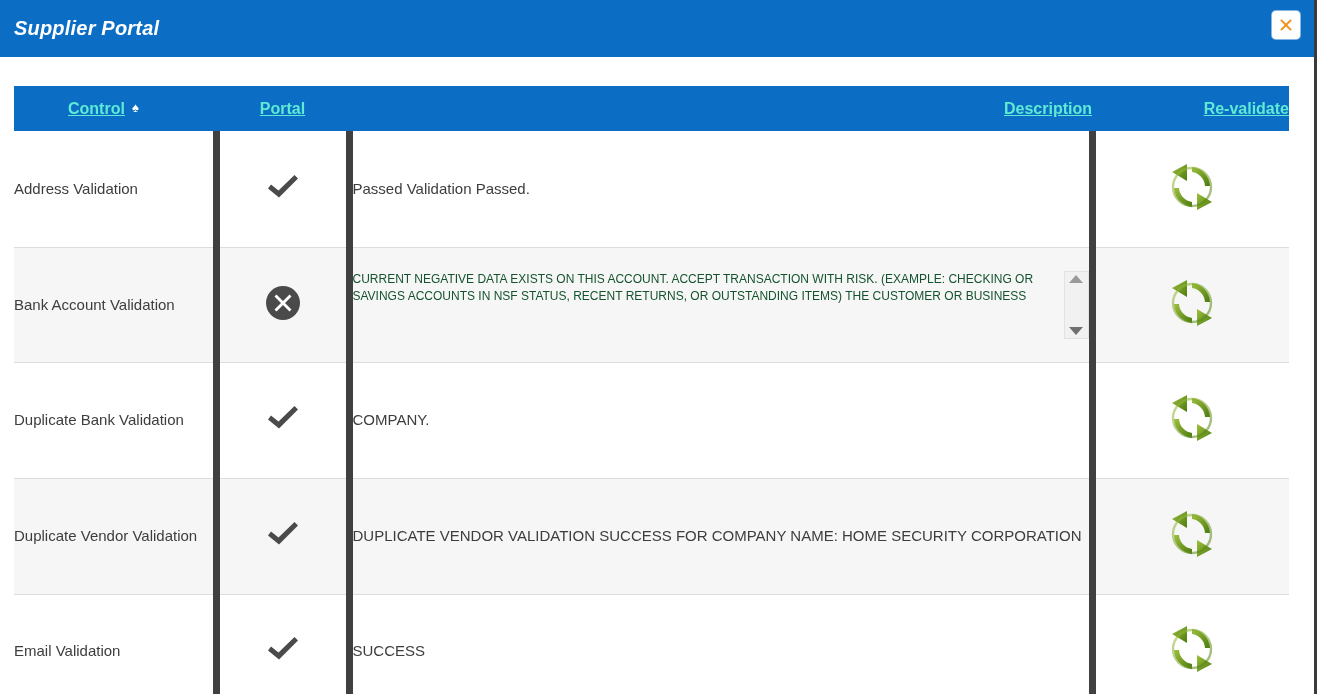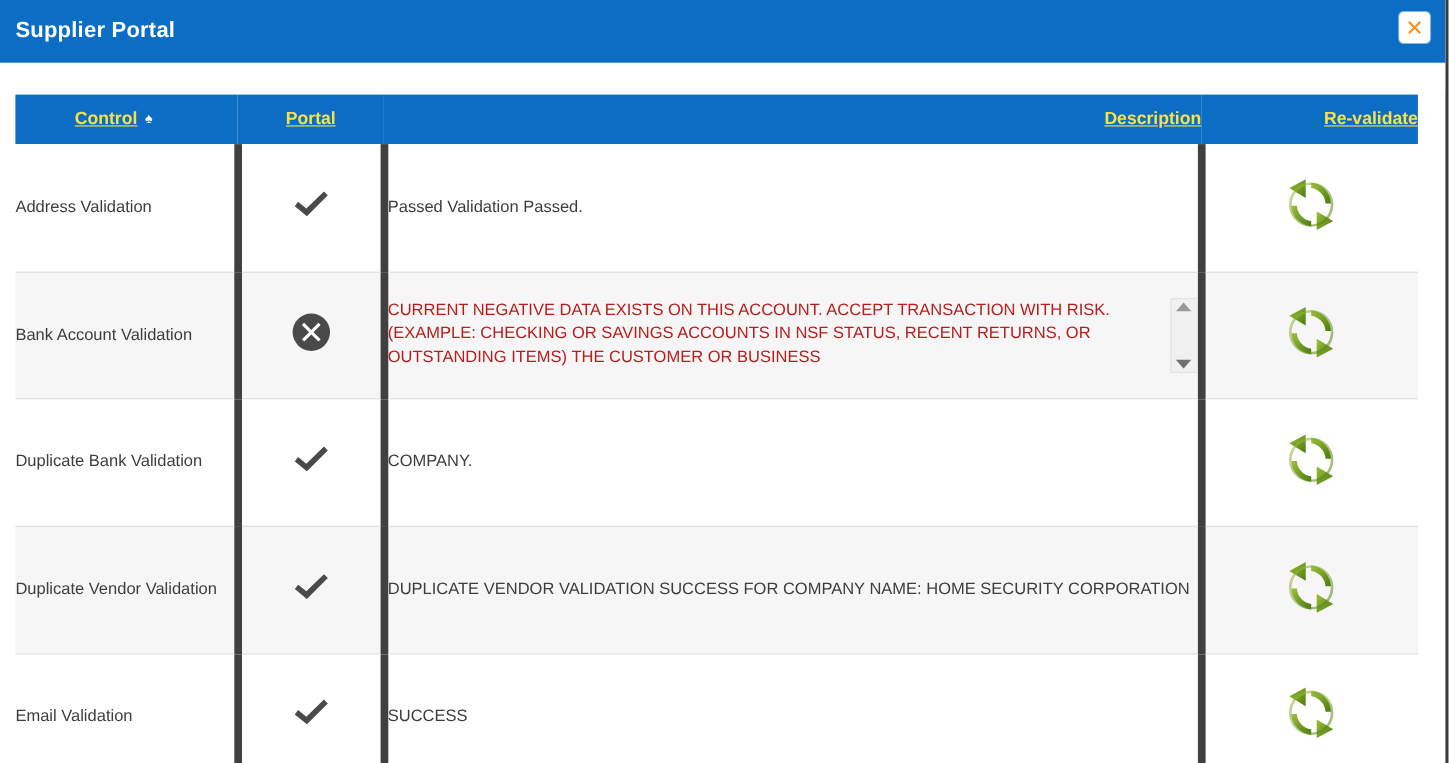--- a/index.html
+++ b/index.html
@@ -29,20 +29,21 @@
     background: #0b6ec4;
     display: flex;
     align-items: center;
     padding: 0 14px;
   }
   .titlebar-title {
     color: #ffffff;
     font-size: 20px;
     font-weight: bold;
     letter-spacing: 0.2px;
+    font-style: italic;
   }
   .close-button {
     position: absolute;
     right: 14px;
     top: 11px;
     width: 28px;
     height: 28px;
     background: #ffffff;
     border-radius: 4px;
     display: flex;
@@ -77,21 +78,21 @@
     border: none;
   }
   .th-inner {
     display: inline-flex;
     align-items: center;
     gap: 7px;
     cursor: pointer;
   }
   .th-link {
     text-decoration: underline;
-    color: #fde047;
+    color: #5eead4;
     white-space: nowrap;
   }
   .sort-arrow {
     display: inline-block;
     line-height: 1;
     font-size: 13px;
     color: #ffffff;
     transform: translateY(-1px);
   }
 
@@ -142,23 +143,23 @@
 
   
   .desc-scrollbox {
     position: relative;
     display: flex;
     align-items: flex-start;
   }
   .desc-scroll-text {
     flex: 1 1 auto;
     padding-right: 22px;
-    font-size: 15px;
+    font-size: 12px;
     line-height: 1.45;
-    color: #b91c1c;
+    color: #14532d;
     max-height: 68px;
     overflow: hidden;
   }
   .scrollbar {
     flex: 0 0 auto;
     width: 25px;
     height: 68px;
     background: #f1f1f1;
     border: 1px solid #e2e2e2;
     display: flex;

